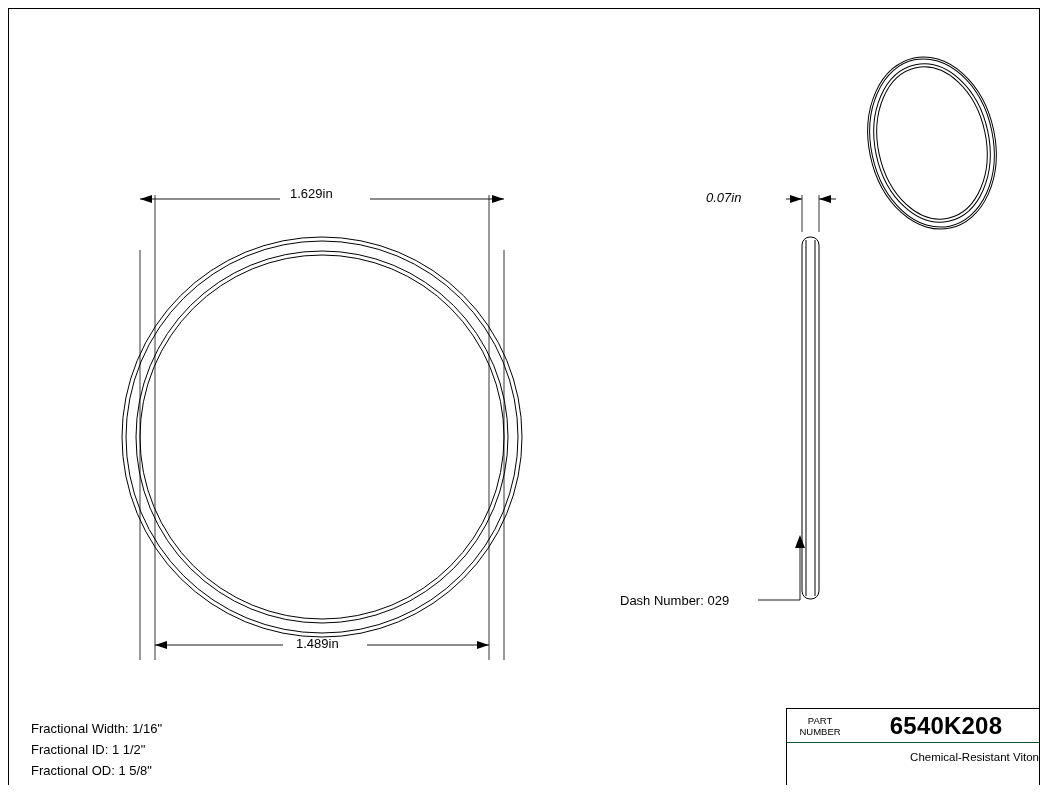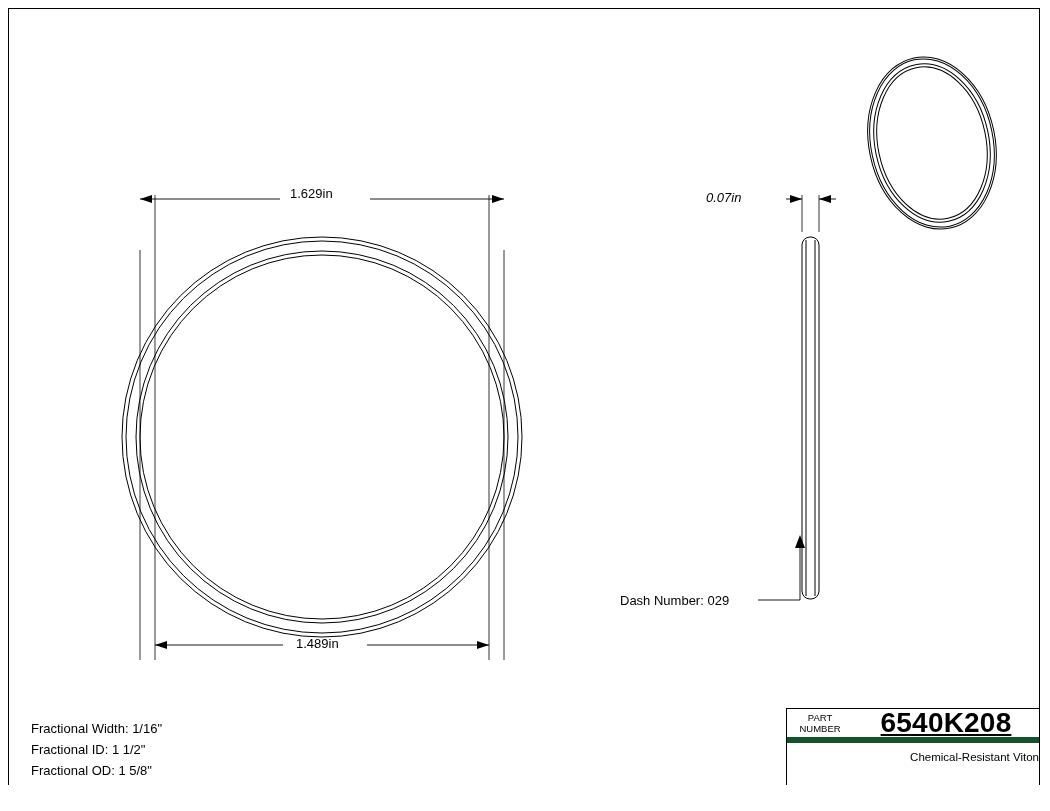--- a/index.html
+++ b/index.html
@@ -61,38 +61,37 @@
     width: 254px;
     height: 84px;
     border: 1px solid #000000;
     box-sizing: border-box;
     background: #ffffff;
   }
   #title-block .row1 {
     display: flex;
     align-items: center;
     height: 34px;
-    border-bottom: 6px solid #14532d;
+    border-bottom: 1px solid #14532d;
     box-sizing: border-box;
     justify-content: center;
   }
   #title-block .pn-label {
     width: 66px;
     text-align: center;
     font-size: 9.5px;
     line-height: 11px;
     color: #000000;
   }
   #title-block .pn-value {
     flex: 1;
     text-align: center;
-    font-size: 28px;
+    font-size: 24px;
     font-weight: bold;
     letter-spacing: 0.2px;
-    text-decoration: underline;
   }
   #title-block .desc {
     text-align: right;
     font-size: 11.5px;
     line-height: 16px;
     padding-top: 6px;
   }
 </style>
 </head>
 <body>

